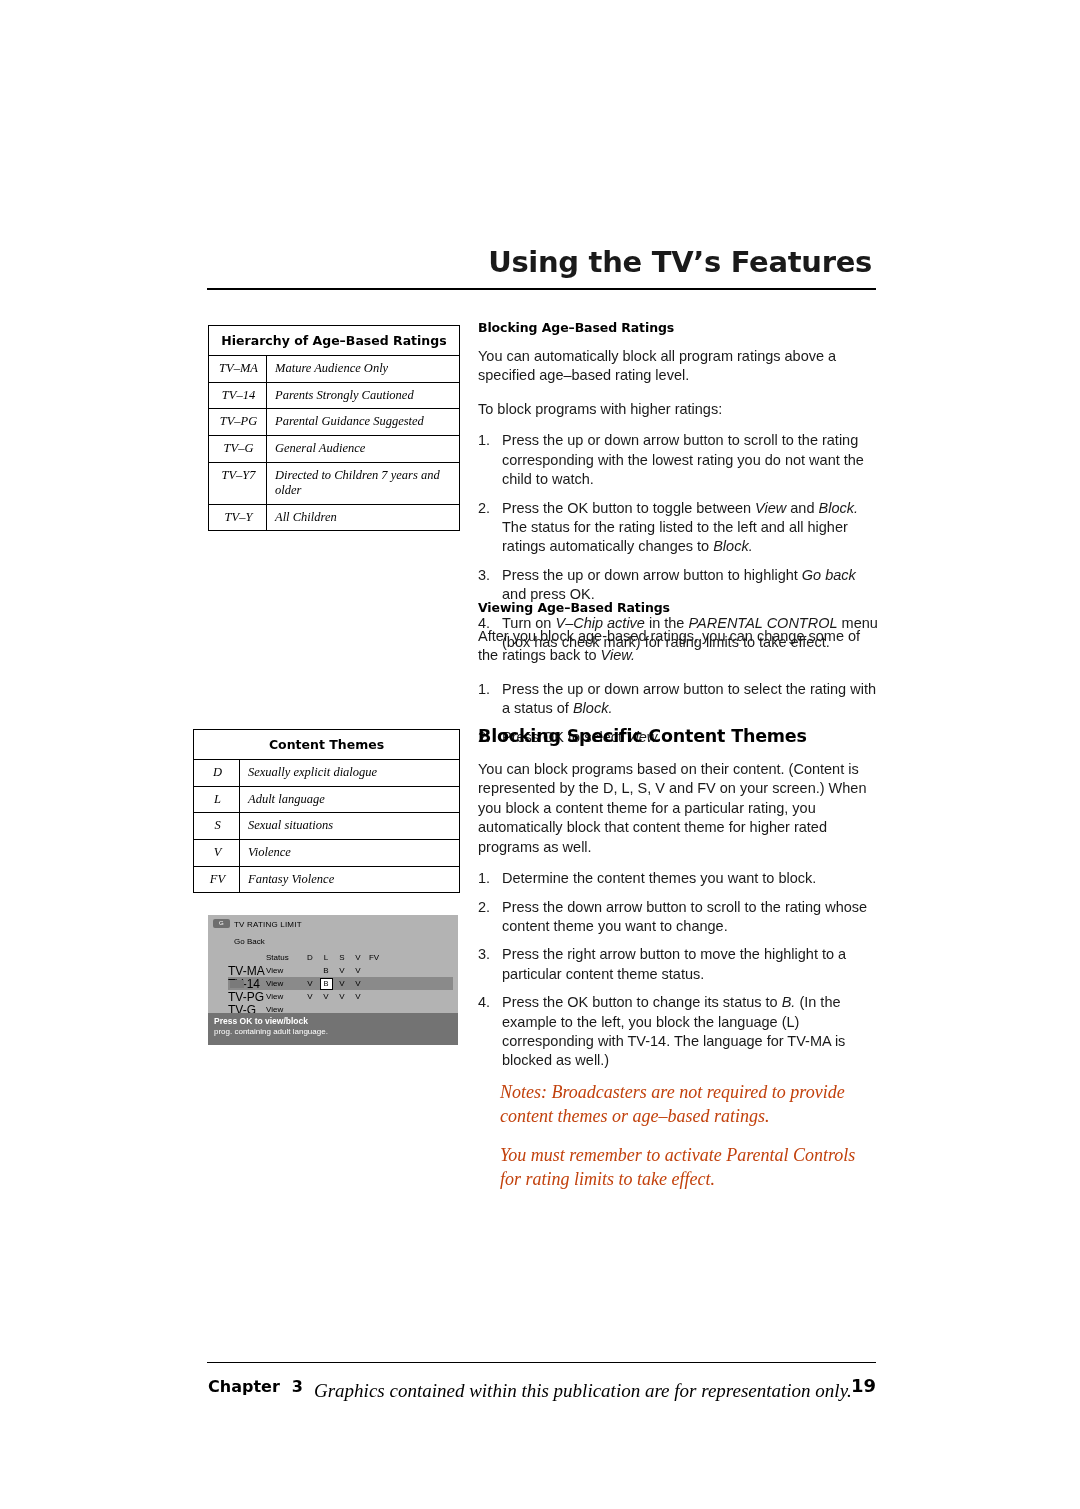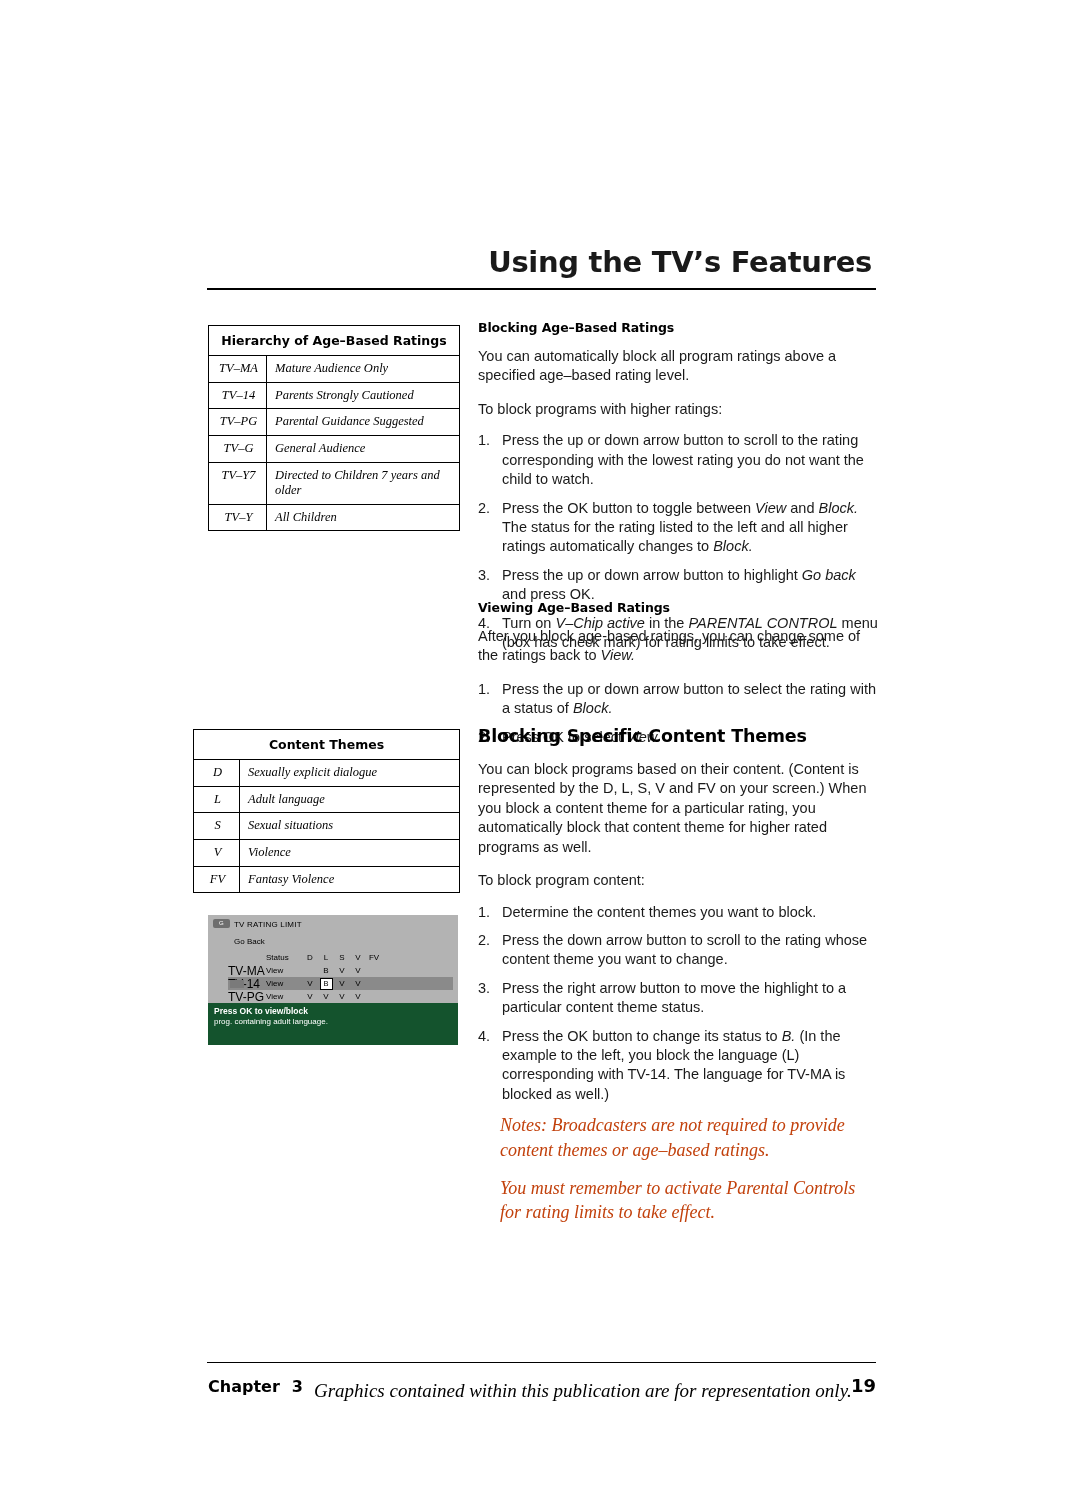--- a/index.html
+++ b/index.html
@@ -163,22 +163,22 @@
     width: 11px;
     height: 10px;
     line-height: 10px;
     font-size: 7.5px;
     text-align: center;
   }
   .tv-bottombar {
     position: absolute;
     left: 0; bottom: 0;
     width: 250px;
-    height: 42px;
-    background: #14532d;
+    height: 32px;
+    background: #737373;
     color: #fff;
     margin-top: 36px;
   }
   .tv-bottombar .l1 {
     position: absolute; left: 6px; top: 3px; font-size: 8.5px; font-weight: bold;
   }
   .tv-bottombar .l2 {
     position: absolute; left: 6px; top: 14px; font-size: 8px;
   }
 
@@ -435,21 +435,20 @@
       <div class="li">
         <div class="num">2.</div>
         <div class="txt">Press OK to select <i>View.</i></div>
       </div>
     </div>
   </div>
 
   <div class="rcol" style="top:726px;">
     <div class="big-head">Blocking Specific Content Themes</div>
     <div class="para" style="margin-top:14px;">You can block programs based on their content. (Content is represented by the D, L, S, V and FV on your screen.) When you block a content theme for a particular rating, you automatically block that content theme for higher rated programs as well.</div>
-    <div class="para" style="margin-top:14px;">To block program content:</div>
     <div class="ol" style="margin-top:12px;">
       <div class="li">
         <div class="num">1.</div>
         <div class="txt">Determine the content themes you want to block.</div>
       </div>
       <div class="li">
         <div class="num">2.</div>
         <div class="txt">Press the down arrow button to scroll to the rating whose content theme you want to change.</div>
       </div>
       <div class="li">

